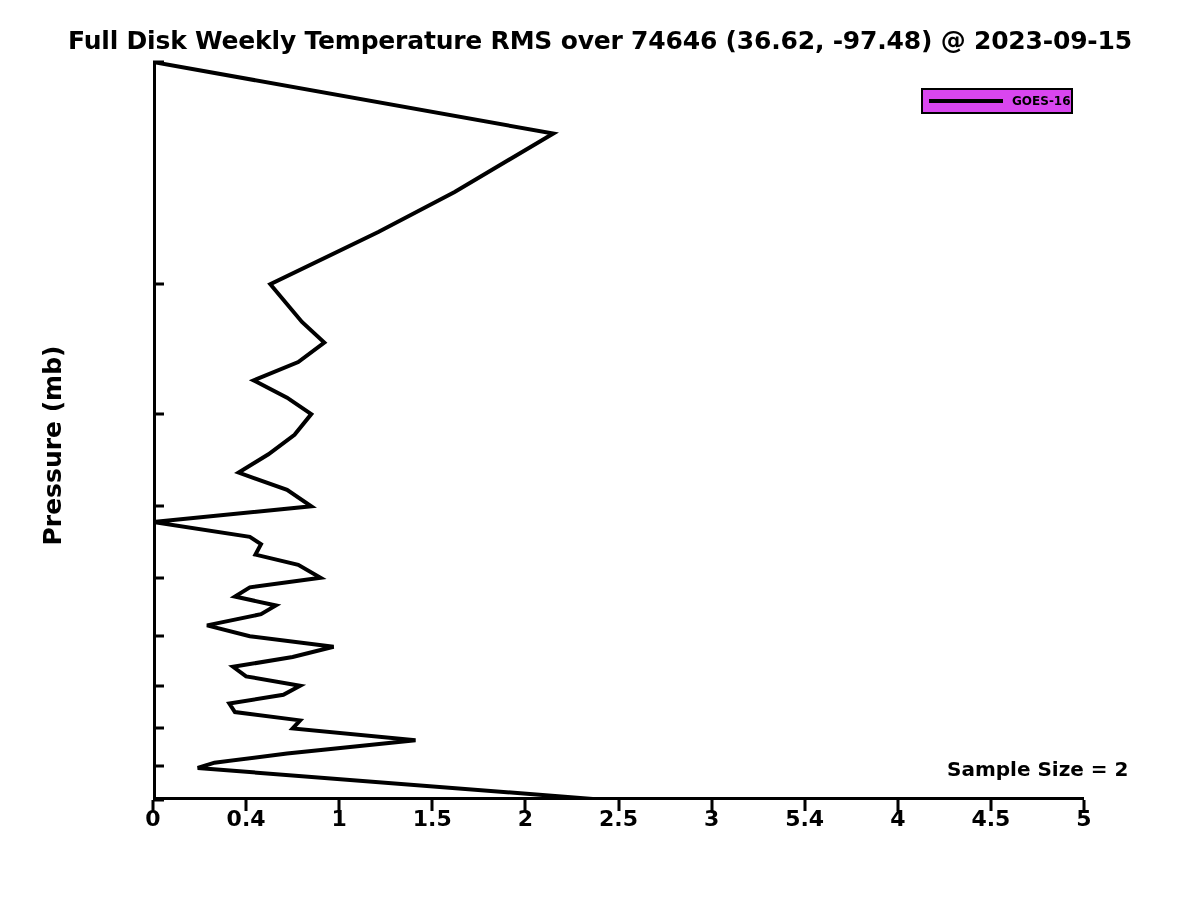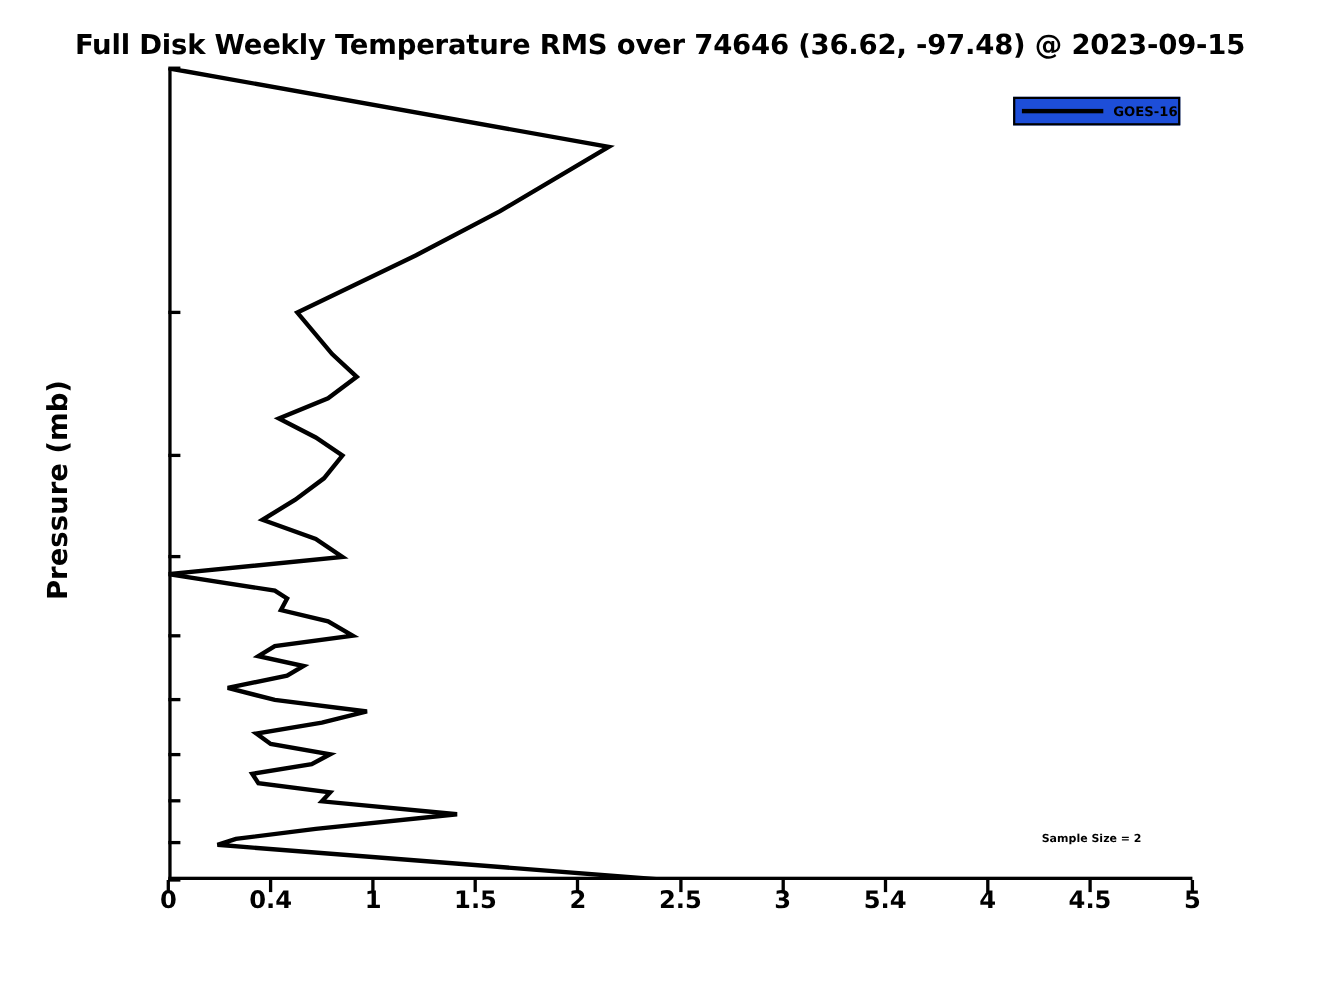--- a/index.html
+++ b/index.html
@@ -102,21 +102,21 @@
     transform: rotate(-90deg);
     transform-origin: center center;
   }
   #legend-box {
     position: absolute;
     left: 921px;
     top: 88px;
     width: 152px;
     height: 26px;
     border: 2px solid #000;
-    background: #1d4ed8;
+    background: #d946ef;
     display: flex;
     align-items: center;
     padding: 0 6px;
     box-sizing: border-box;
   }
   #legend-line {
     width: 74px;
     height: 4px;
     background: #000;
     flex: none;
@@ -125,21 +125,21 @@
     font-size: 12px;
     font-weight: bold;
     color: #000;
     margin-left: 9px;
     white-space: nowrap;
   }
   #sample-size {
     position: absolute;
     left: 947px;
     top: 757px;
-    font-size: 10px;
+    font-size: 20px;
     font-weight: bold;
     color: #000;
     white-space: nowrap;
   }
 </style>
 </head>
 <body>
 
 <div id="figure">
 

